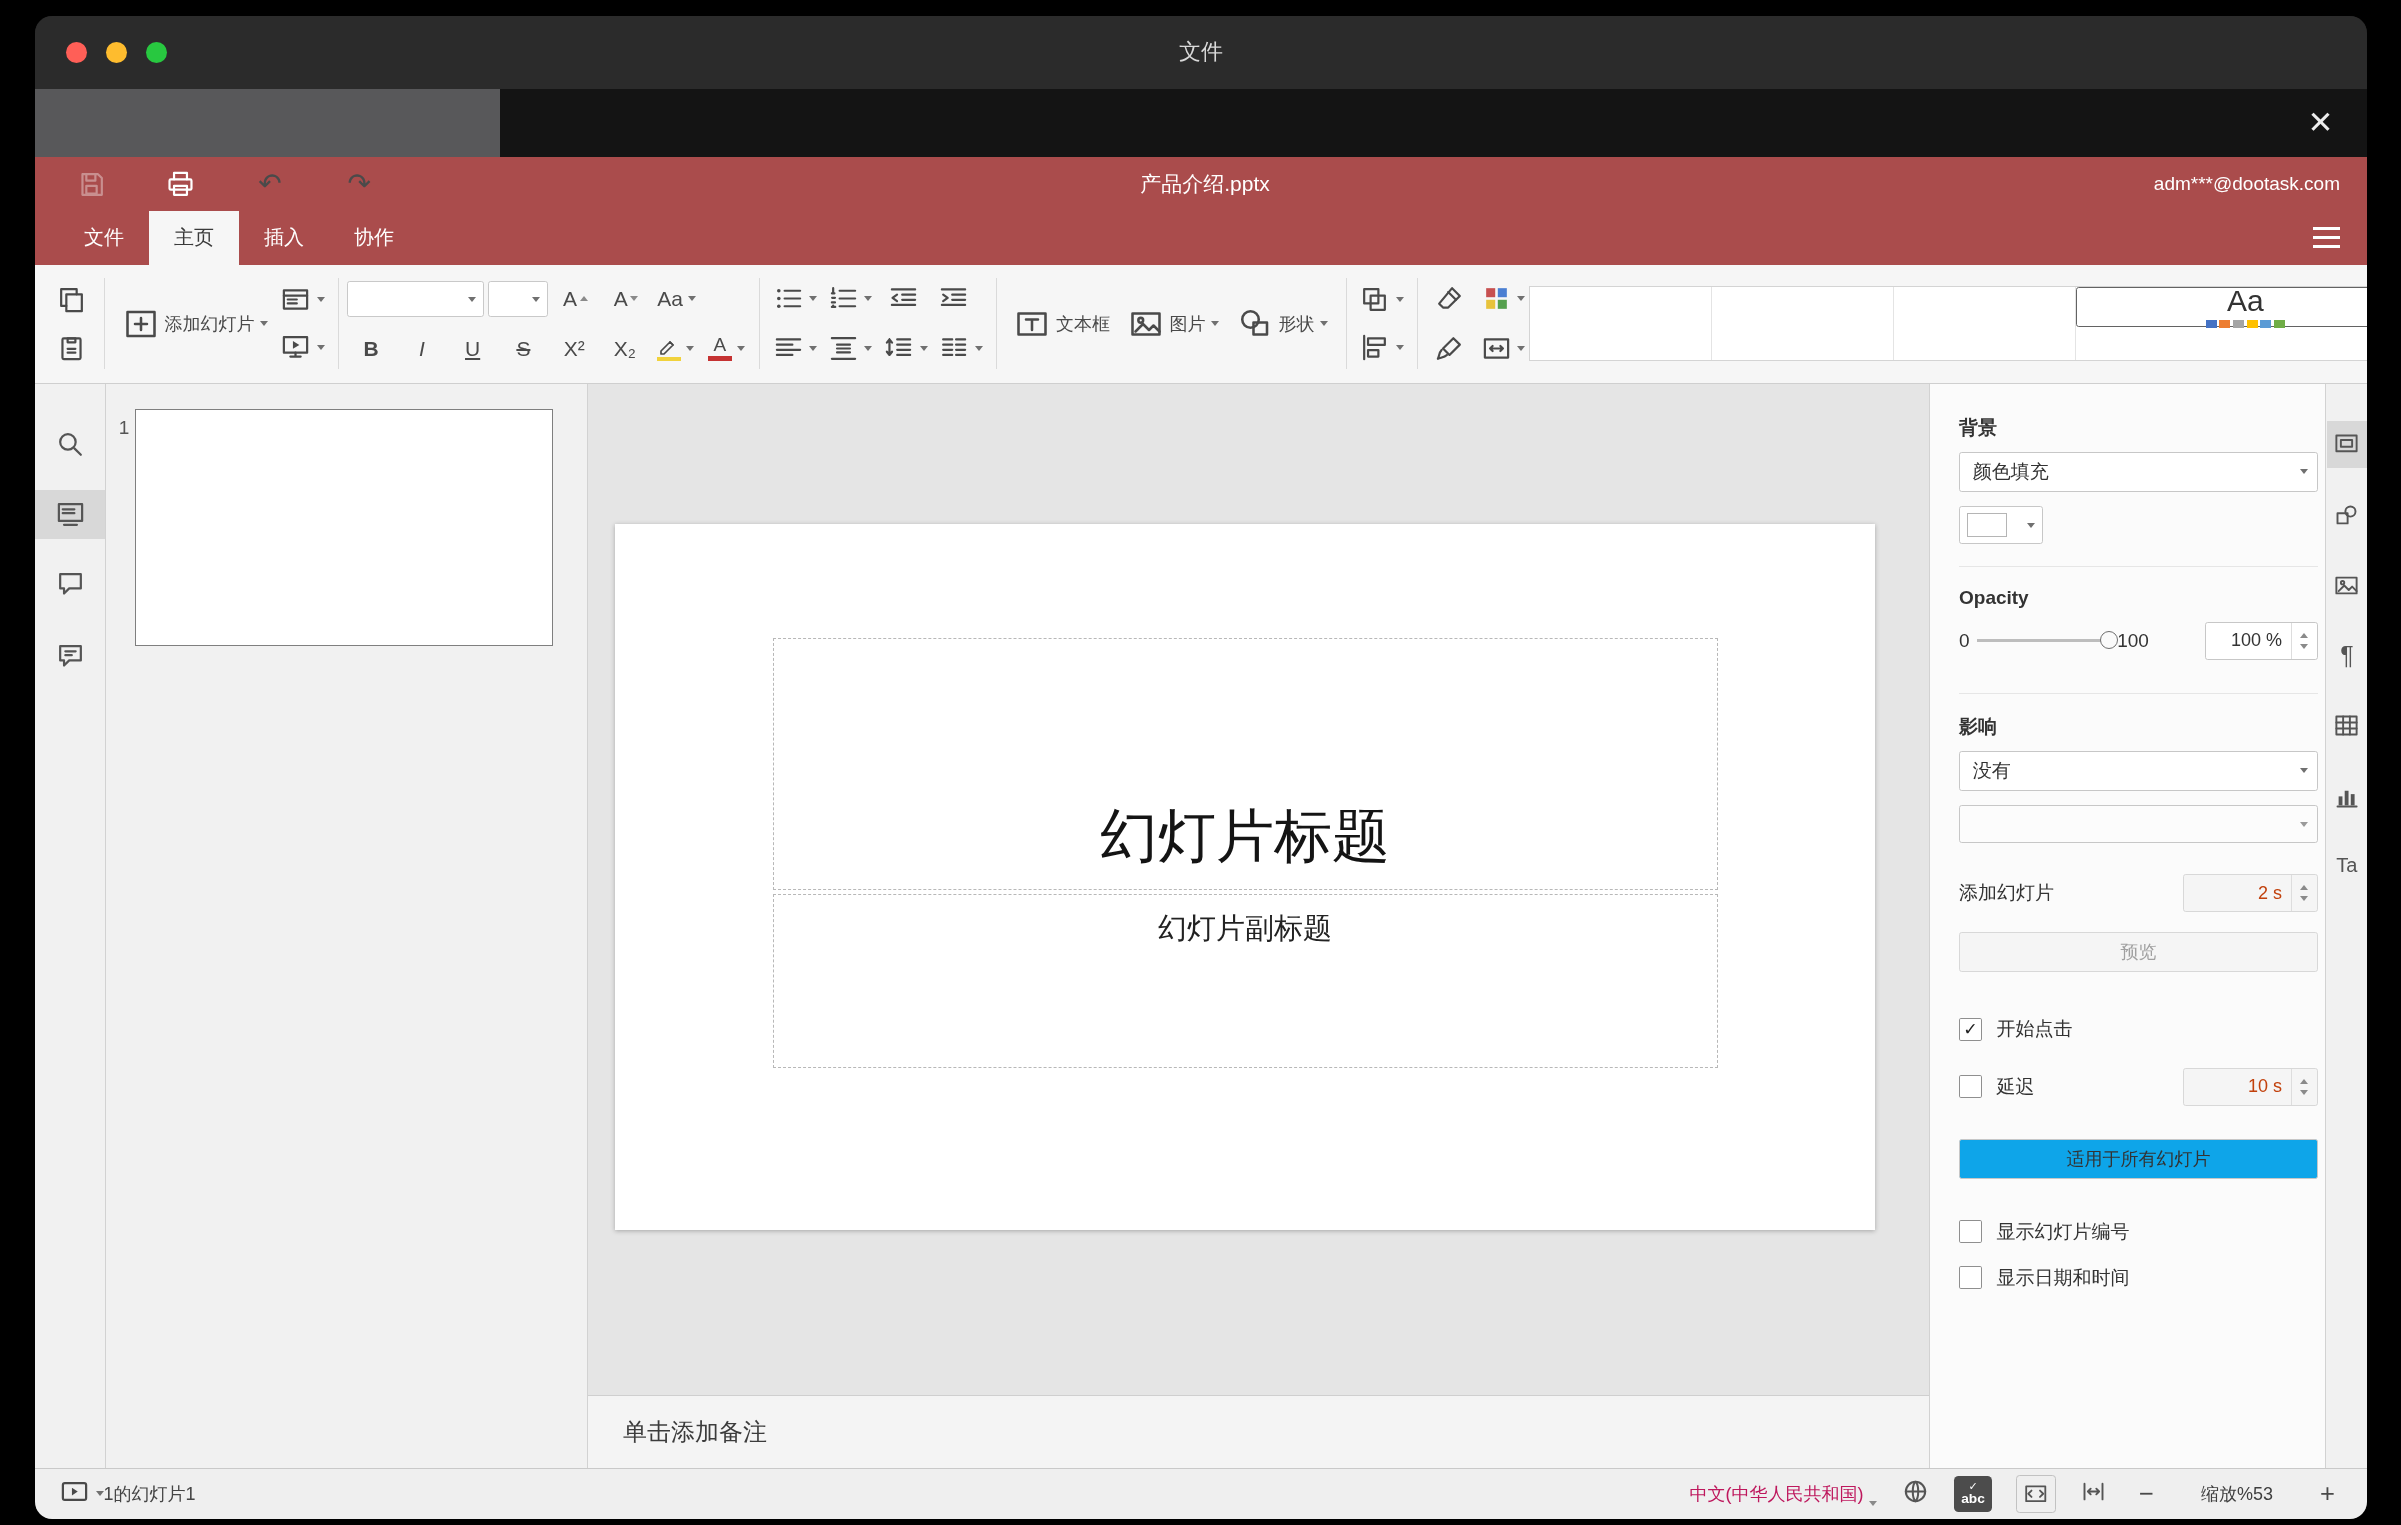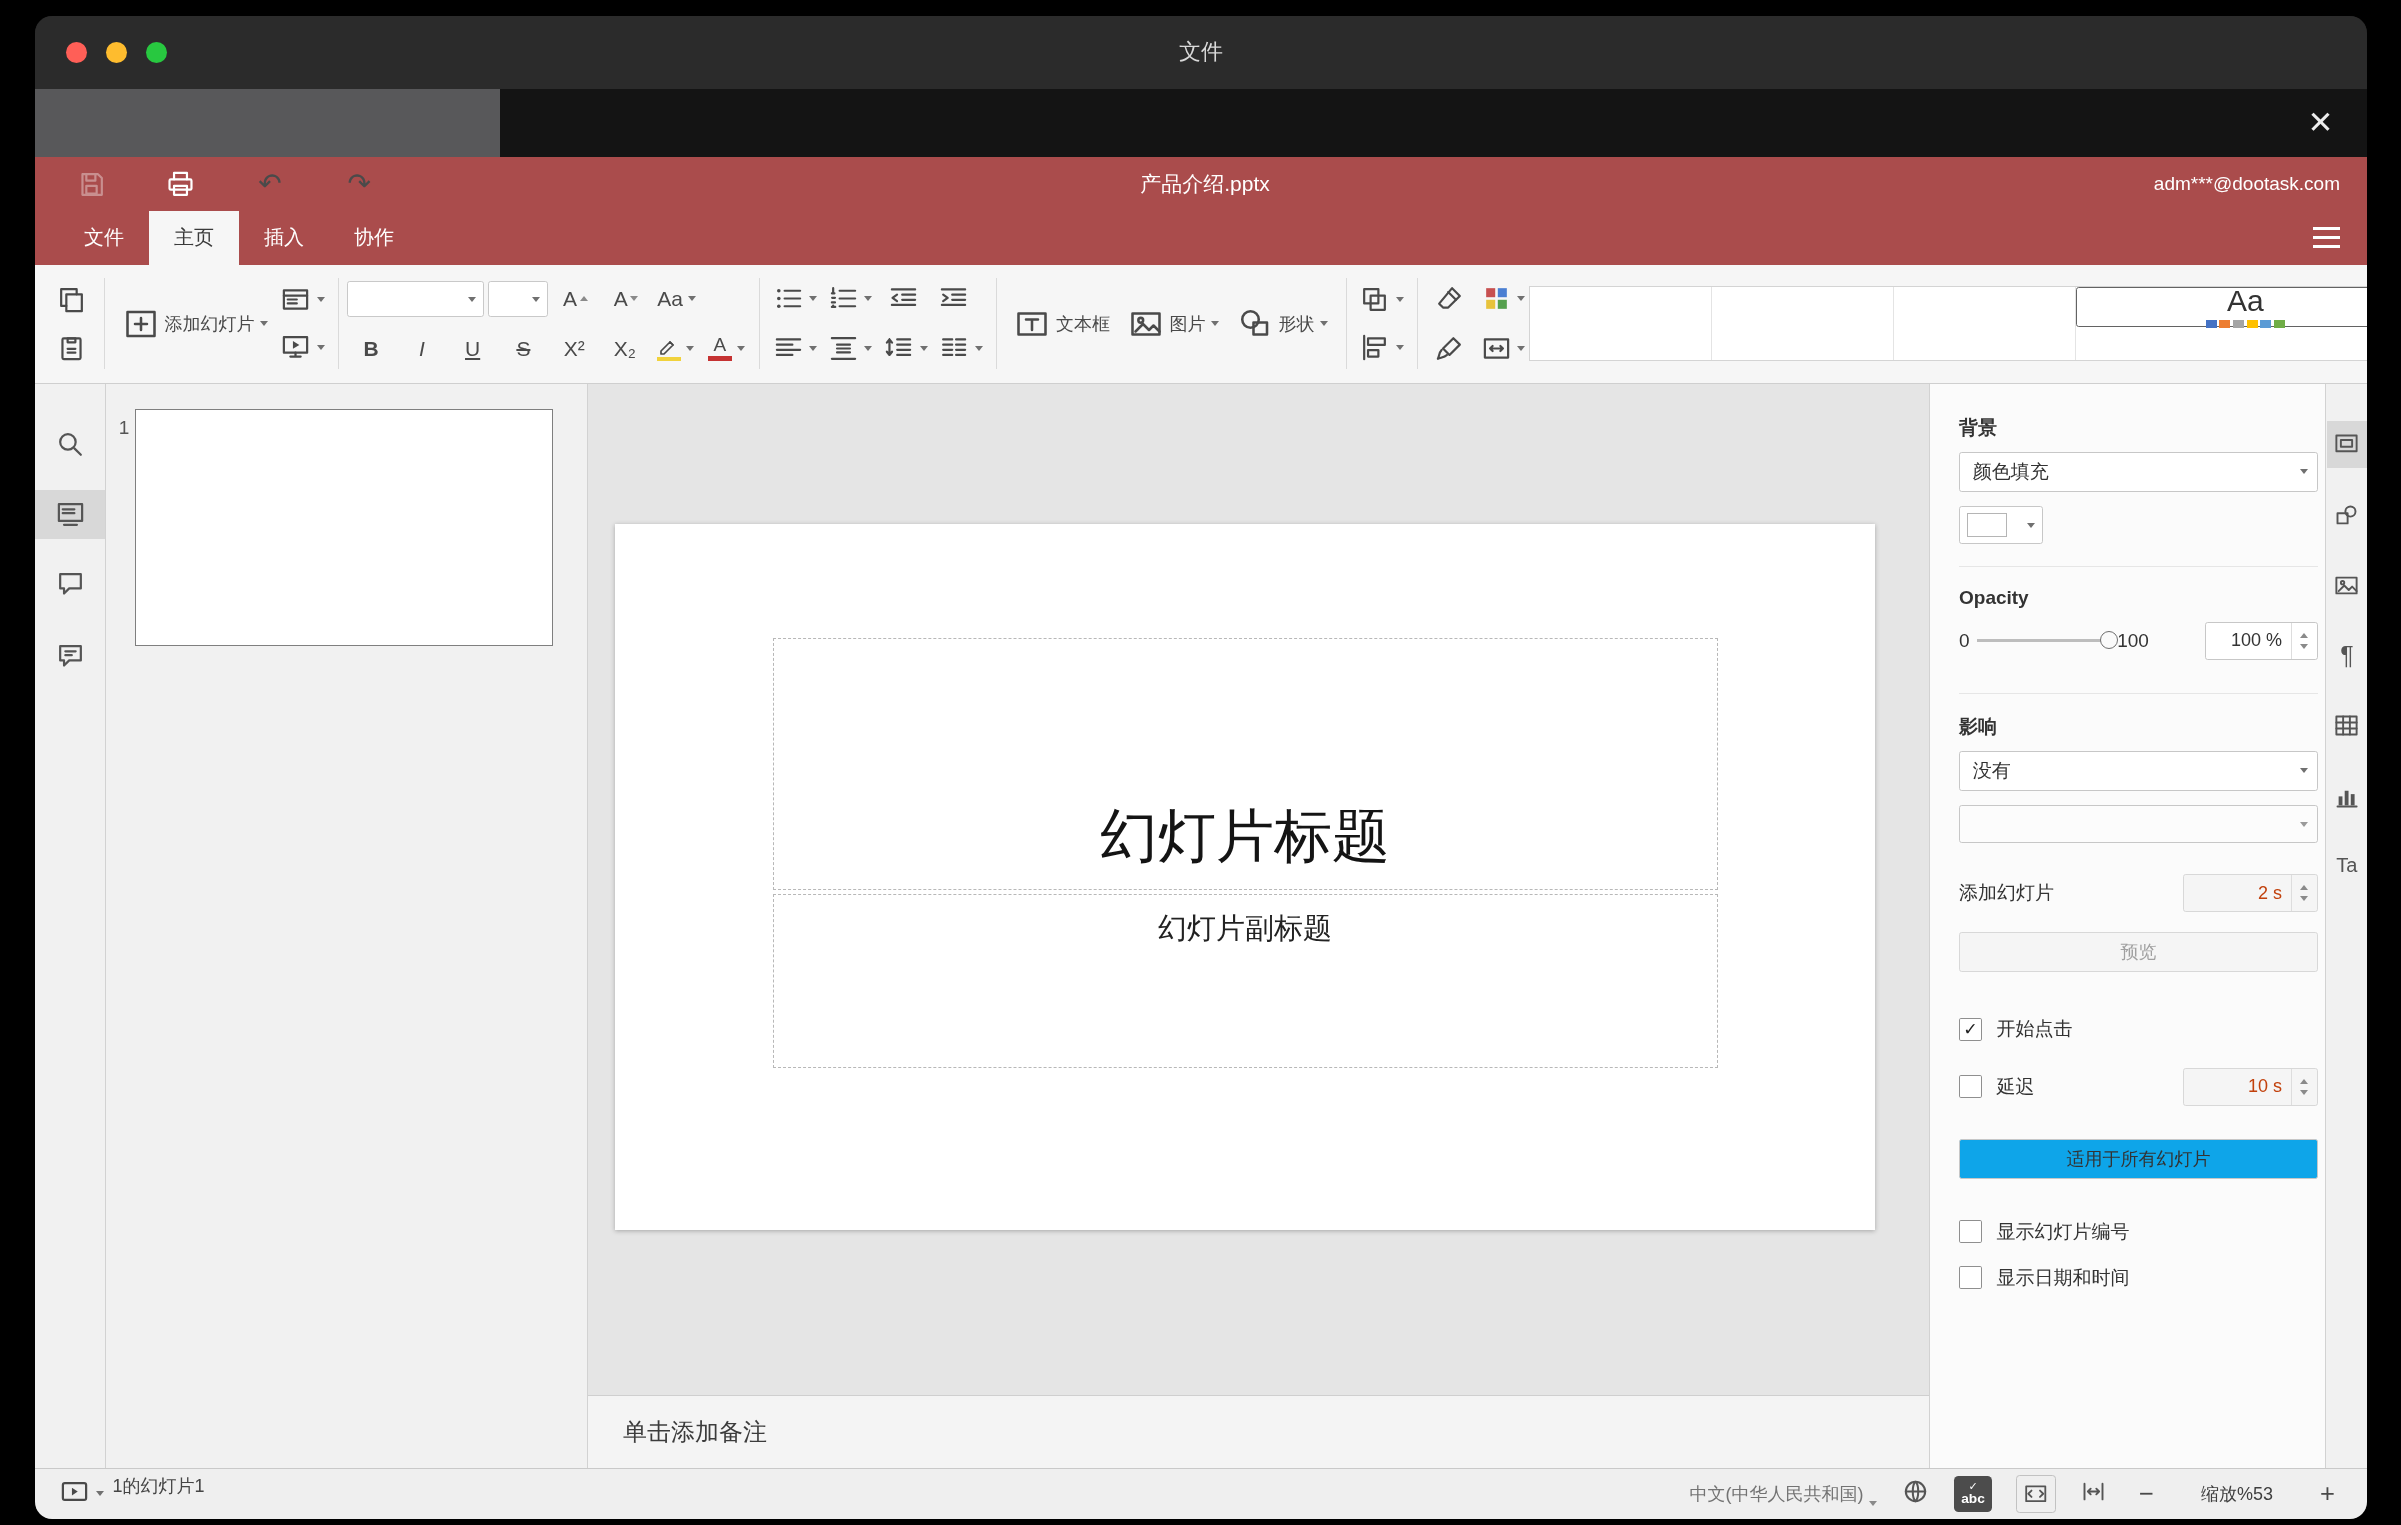--- a/index.html
+++ b/index.html
@@ -107,23 +107,23 @@
   
   .rightstrip{position:absolute;left:2290px;top:368px;width:42px;height:1084px;background:#f1f1f1;border-left:0.9px solid #d2d2d2;box-sizing:border-box}
   .rsi{position:absolute;left:0.9px;width:40px;height:47px;display:flex;align-items:center;justify-content:center;color:#555}
   .rsi.active{background:#d8d8d8}
   .rsi .ic{width:27px;height:27px;stroke:#555}
   .pilcrow{font-size:25px;color:#555;line-height:1}
   .tglyph{font-size:20px;color:#555;line-height:1}
 
   
   .status{position:absolute;left:0;top:1452px;width:2332px;height:51px;background:#efefef;border-top:0.9px solid #c9c9c9;display:flex;align-items:center;padding:0 24px;box-sizing:border-box;font-size:18px;color:#454545}
-  .sleft{display:flex;align-items:flex-start;gap:9px}
+  .sleft{display:flex;align-items:center;}
   .sright{margin-left:auto;display:flex;align-items:center;gap:24px}
-  .langrow{display:flex;align-items:flex-end;color:#737373}
+  .langrow{display:flex;align-items:flex-end;color:#be185d}
   .spell{width:38px;height:36px;background:#4c4c4c;border-radius:4.6px;display:flex;flex-direction:column;align-items:center;justify-content:center;color:#fff;line-height:1}
   .spell .t{font-size:13.7px;font-weight:bold}
   .spell .c{font-size:11px;margin-top:-0.9px}
   .fitbox{width:38px;height:36px;border:0.9px solid #c2c2c2;border-radius:3.6px;display:flex;align-items:center;justify-content:center;background:#efefef}
   .zoomtxt{min-width:102px;text-align:center;color:#3f3f3f}
   .zbtn{font-size:25.5px;color:#4a4a4a;width:31px;text-align:center;line-height:1}
 </style>
 </head>
 <body>
 

